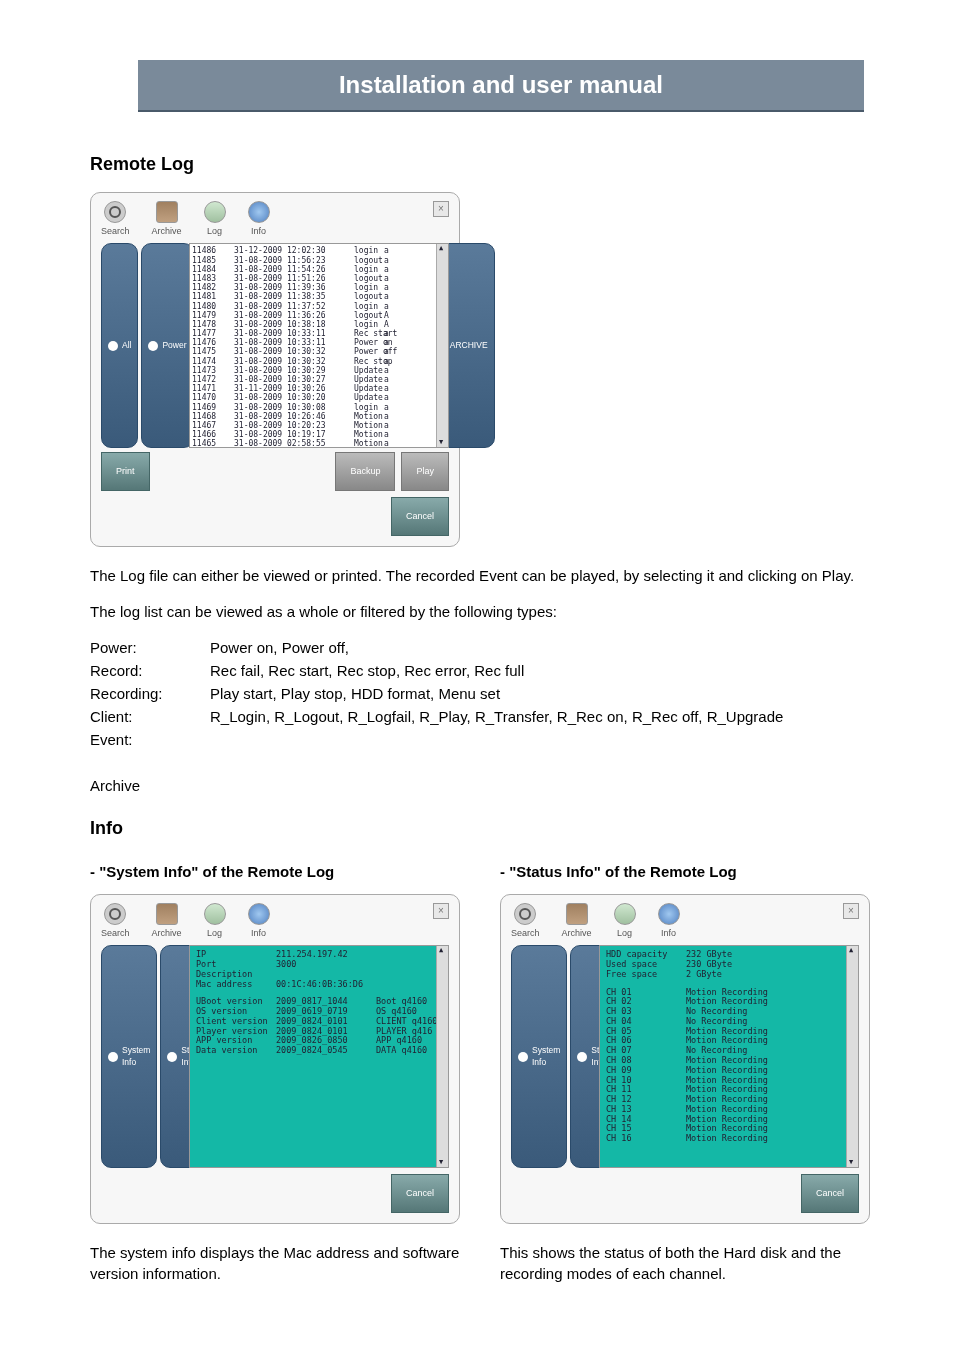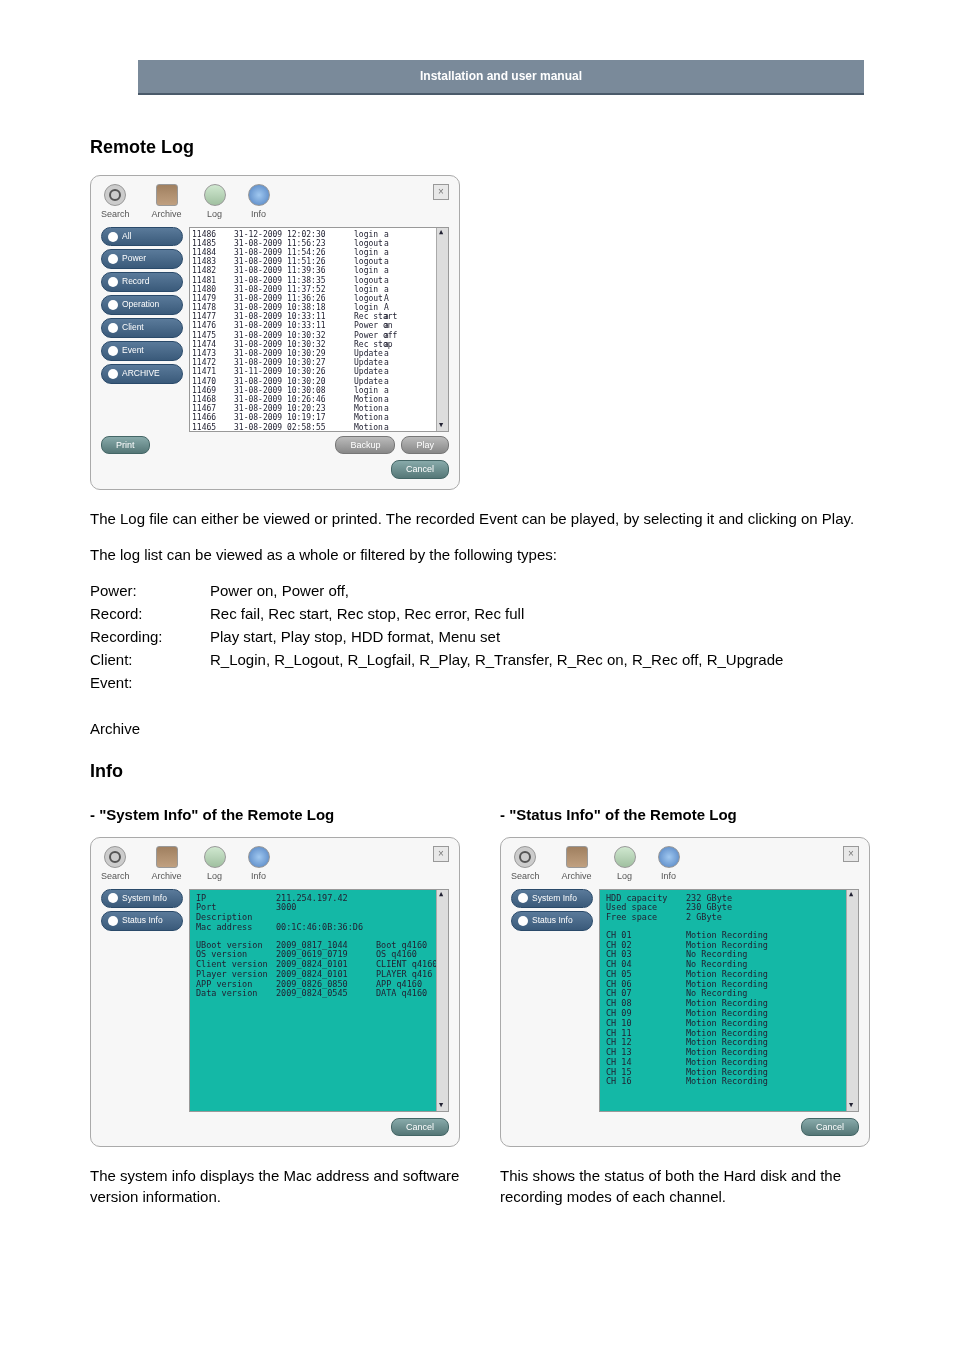--- a/index.html
+++ b/index.html
@@ -10,21 +10,21 @@
       width: 954px;
       padding: 60px 90px;
       font-size: 15px;
       line-height: 1.4;
     }
     .header-bar {
       background: #7a8a9a;
       color: #fff;
       text-align: center;
       padding: 8px 0;
-      font-size: 12px;
+      font-size: 24px;
       font-weight: bold;
       border-bottom: 2px solid #4a5a6a;
       margin-bottom: 40px;
       margin-left: 48px;
     }
     h2 { font-size: 18px; margin: 20px 0 15px; font-weight: bold; }
     .p { margin-bottom: 15px; }
     .types { margin-bottom: 25px; }
     .tr { display: flex; margin-bottom: 2px; }
     .tk { width: 120px; flex-shrink: 0; }
@@ -48,21 +48,21 @@
       text-align: center; color: #777;
     }
     .tabrow { display: flex; gap: 22px; align-items: flex-end; margin-bottom: 6px; }
     .tab { text-align: center; color: #555; font-size: 9px; }
     .tab .ic { width: 22px; height: 22px; border-radius: 50%; margin: 0 auto 2px; background: #ccc; border:1px solid #999; position: relative; }
     .tab .ic.search::after { content:""; position:absolute; width:8px; height:8px; border:2px solid #555; border-radius:50%; top:4px; left:4px; }
     .tab .ic.archive { background: linear-gradient(#a08060,#c0a080); border-radius:3px; }
     .tab .ic.log { background: linear-gradient(#d0e8d0,#a0c0a0); }
     .tab .ic.info { background: radial-gradient(#a0c8f0,#5080c0); }
     .win-split { display: flex; gap: 6px; }
-    .sidebar { width: 82px; display:flex; flex-direction:column; gap:3px; }
+    .sidebar { width: 82px; display:flex; flex-direction:row; gap:3px; }
     .sbtn {
       border-radius: 10px; padding: 3px 6px; font-size: 8.5px; color:#fff;
       background: linear-gradient(#5a7a9a,#3a5a7a); display:flex; align-items:center; gap:4px;
       border: 1px solid #2a4a6a;
     }
     .sbtn .dot { width:10px; height:10px; border-radius:50%; background:#fff; flex-shrink:0; }
     .logbody {
       flex:1; background:#fff; border:1px solid #999; height:205px; overflow:hidden;
       font-family: monospace; font-size:8px; color:#223; padding:2px; position:relative;
     }
@@ -70,21 +70,21 @@
     .lr span:nth-child(1){width:42px;}
     .lr span:nth-child(2){width:92px;}
     .lr span:nth-child(3){width:58px;padding-left:28px;}
     .lr span:nth-child(4){width:14px;}
     .scroll { position:absolute; right:0; top:0; bottom:0; width:12px; background:#ddd; border-left:1px solid #aaa;}
     .scroll::before{content:"▲"; font-size:7px; position:absolute; top:0; left:2px;}
     .scroll::after{content:"▼"; font-size:7px; position:absolute; bottom:0; left:2px;}
     .btnrow { display:flex; justify-content:flex-end; gap:6px; margin-top:6px; }
     .gbtn {
       background: linear-gradient(#8aa,#577); color:#fff; border:1px solid #466;
-      border-radius:8px; padding:2px 14px; font-size:9px;
+      border-radius:0; padding:12px 14px; font-size:9px;
     }
     .gbtn.dim { background: linear-gradient(#bbb,#888); border-color:#777; }
     .printrow { display:flex; gap:6px; margin-top:4px; }
     
     .two-col { display:flex; gap: 40px; align-items: flex-start; }
     .col { flex:1; }
     .subh { font-weight: bold; margin: 5px 0 12px; }
     .infobody {
       flex:1; background:#14b8a6; border:1px solid #999; height:223px; overflow:hidden;
       font-family: monospace; font-size:8.5px; color:#223; padding:4px 6px; position:relative;

